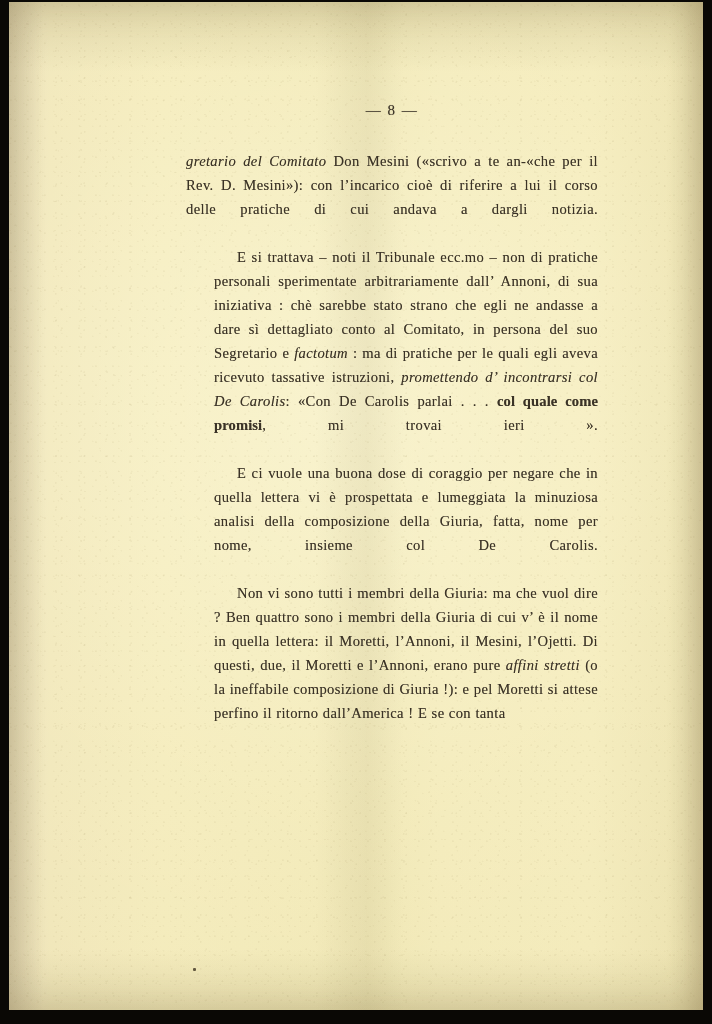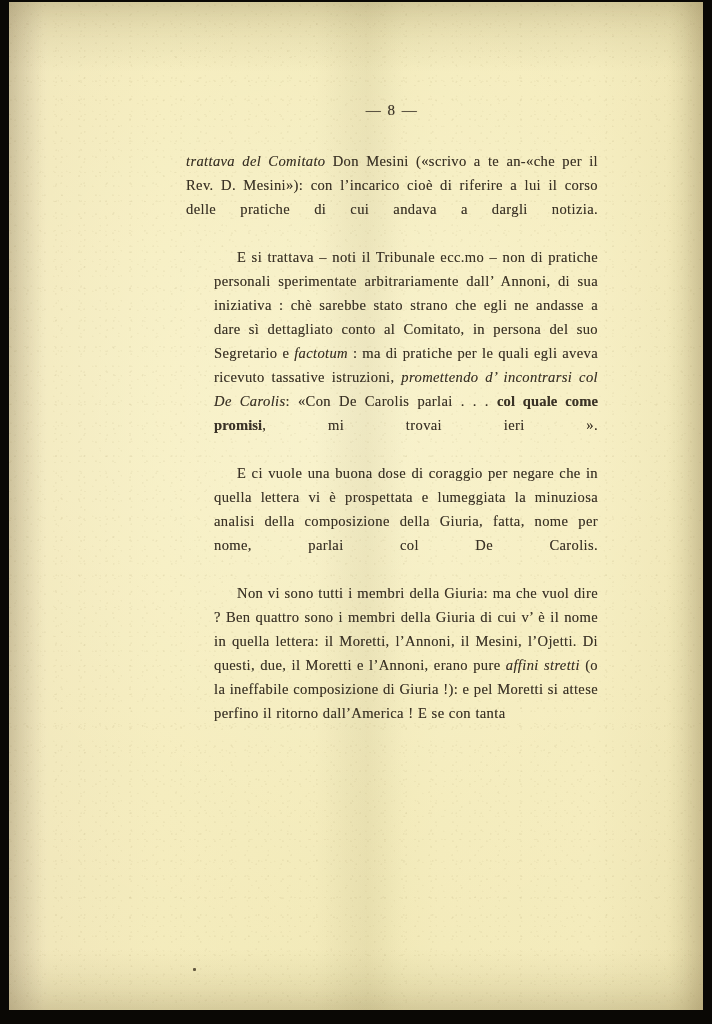--- a/index.html
+++ b/index.html
@@ -155,29 +155,29 @@
     <div class="grain"></div>
     <div class="band"></div>
     <div class="vignette"></div>
     <div class="speck"></div>
 
     <div class="content">
       <div class="folio">— 8 —</div>
 
       <div>
         <p class="para">
-          <em class="it">trattava del Comitato</em><span> Don Mesini («scrivo a te an-«che per il Rev. D. Mesini»): con l’incarico cioè di riferire a lui il corso delle pratiche di cui andava a dargli notizia.</span>
+          <em class="it">gretario del Comitato</em><span> Don Mesini («scrivo a te an-«che per il Rev. D. Mesini»): con l’incarico cioè di riferire a lui il corso delle pratiche di cui andava a dargli notizia.</span>
         </p>
 
         <p class="para indent">
           <span>E si trattava – noti il Tribunale ecc.mo – non di pratiche personali sperimentate arbitrariamente dall’ Annoni, di sua iniziativa : chè sarebbe stato strano che egli ne andasse a dare sì dettagliato conto al Comitato, in persona del suo Segretario e </span><em class="it">factotum</em><span> : ma di pratiche per le quali egli aveva ricevuto tassative istruzioni, </span><em class="it">promettendo d’ incontrarsi col De Carolis</em><span>: «Con De Carolis parlai . . . </span><b class="bd">col quale come promisi</b><span>, mi trovai ieri ».</span>
         </p>
 
         <p class="para indent">
-          <span>E ci vuole una buona dose di coraggio per negare che in quella lettera vi è prospettata e lumeggiata la minuziosa analisi della composizione della Giuria, fatta, nome per nome, parlai col De Carolis.</span>
+          <span>E ci vuole una buona dose di coraggio per negare che in quella lettera vi è prospettata e lumeggiata la minuziosa analisi della composizione della Giuria, fatta, nome per nome, insieme col De Carolis.</span>
         </p>
 
         <p class="para indent full">
           <span>Non vi sono tutti i membri della Giuria: ma che vuol dire ? Ben quattro sono i membri della Giuria di cui v’ è il nome in quella lettera: il Moretti, l’Annoni, il Mesini, l’Ojetti. Di questi, due, il Moretti e l’Annoni, erano pure </span><em class="it">affini stretti</em><span> (o la ineffabile composizione di Giuria !): e pel Moretti si attese perfino il ritorno dall’America ! E se con tanta</span>
         </p>
       </div>
     </div>
   </div>
 </div>
 

